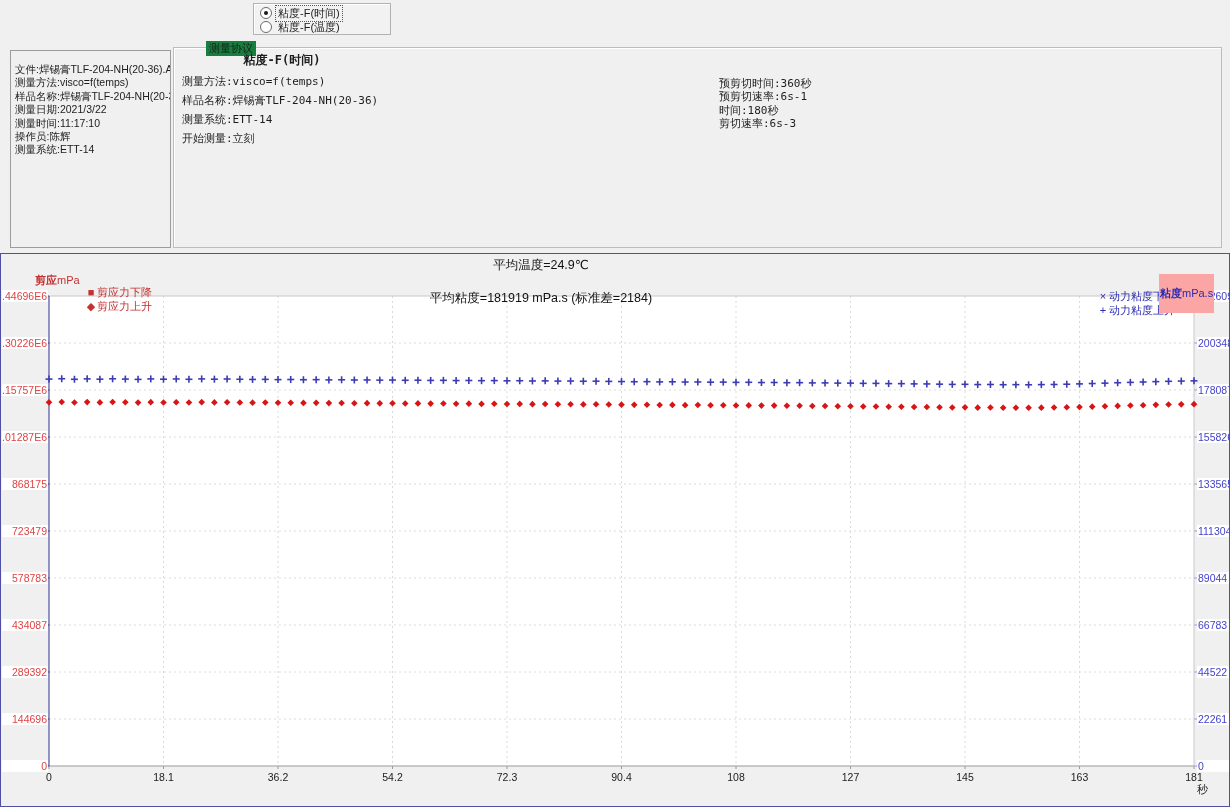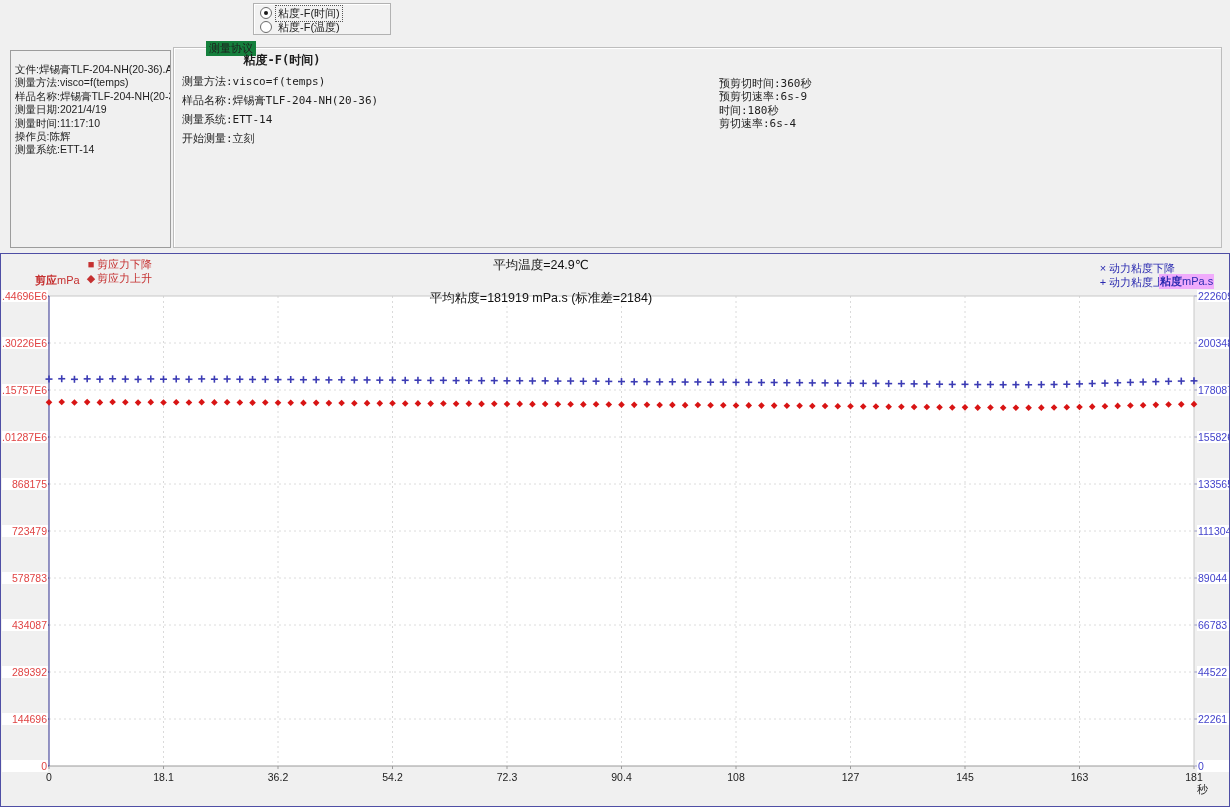--- a/index.html
+++ b/index.html
@@ -47,27 +47,27 @@
     position:absolute;left:8px;white-space:nowrap;
     font-size:11px;font-family:"DejaVu Sans Mono","Liberation Mono",monospace;
   }
   .proto-right{left:532px;margin-left:13px;}
   
   .chart-panel{
     position:absolute;left:0;top:253px;width:1228px;height:552px;
     background:#f0f0f0;border:1px solid #4f4fa5;box-sizing:content-box;
   }
   .chart-title{position:absolute;left:0;width:1080px;text-align:center;font-size:12.5px;color:#111;}
-  .legend{position:absolute;font-size:11px;line-height:13.5px;white-space:nowrap;}
+  .legend{position:absolute;font-size:11px;line-height:13.5px;white-space:nowrap;margin-top:28px;}
   .legend-left{left:84px;top:4px;color:#c53030;}
   .legend-right{left:1096px;top:8px;color:#2a2ab0;}
   .legend .mk{display:inline-block;width:12px;text-align:center;}
   .axis-title-left{position:absolute;left:34px;top:19px;font-size:11px;color:#c53030;font-weight:bold;}
   .axis-title-left .unit,.axis-title-right .unit{font-weight:normal;}
-  .axis-title-right{position:absolute;left:1158px;top:20px;font-size:11px;color:#2a2ab0;font-weight:bold;background:#f0abfc;padding:0 1px;}
+  .axis-title-right{position:absolute;left:1158px;top:20px;font-size:11px;color:#2a2ab0;font-weight:bold;background:#fca5a5;padding:12px 1px;}
   .x-unit{position:absolute;left:1196px;top:528px;font-size:11px;color:#222;}
   #plot-svg{position:absolute;left:0;top:0;}
 </style>
 </head>
 <body>
 
 <div class="radio-group">
   <div class="radio-row">
     <span class="rb sel"></span>
     <span class="rlabel focus">粘度-F(时间)</span>
@@ -75,37 +75,37 @@
   <div class="radio-row">
     <span class="rb"></span>
     <span class="rlabel">粘度-F(温度)</span>
   </div>
 </div>
 
 <div class="file-box">
   <div>文件:焊锡膏TLF-204-NH(20-36).A01</div>
   <div>测量方法:visco=f(temps)</div>
   <div>样品名称:焊锡膏TLF-204-NH(20-36)</div>
-  <div>测量日期:2021/4/19</div>
+  <div>测量日期:2021/3/22</div>
   <div>测量时间:11:17:10</div>
   <div>操作员:陈辉</div>
   <div>测量系统:ETT-14</div>
 </div>
 
 <div class="protocol-box">
   <span class="box-label">测量协议</span>
   <div class="proto-title">粘度-F(时间)</div>
   <div class="proto-line" style="top:26px">测量方法:visco=f(temps)</div>
   <div class="proto-line" style="top:45px">样品名称:焊锡膏TLF-204-NH(20-36)</div>
   <div class="proto-line" style="top:64px">测量系统:ETT-14</div>
   <div class="proto-line" style="top:83px">开始测量:立刻</div>
   <div class="proto-line proto-right" style="top:28px">预剪切时间:360秒</div>
-  <div class="proto-line proto-right" style="top:41px">预剪切速率:6s-9</div>
+  <div class="proto-line proto-right" style="top:41px">预剪切速率:6s-1</div>
   <div class="proto-line proto-right" style="top:55px">时间:180秒</div>
-  <div class="proto-line proto-right" style="top:68px">剪切速率:6s-4</div>
+  <div class="proto-line proto-right" style="top:68px">剪切速率:6s-3</div>
 </div>
 
 <div class="chart-panel">
   <svg id="plot-svg" width="1228" height="552">
       <rect x="48" y="42" width="1145" height="470" fill="#ffffff"></rect>
       <line x1="48" y1="512" x2="48" y2="515" stroke="#9a9a9a"></line>
       <text x="48" y="527" text-anchor="middle" font-size="10.5" fill="#222">0</text>
       <line x1="162.5" y1="42" x2="162.5" y2="512" stroke="#dadada" stroke-dasharray="2 3"></line>
       <line x1="162.5" y1="512" x2="162.5" y2="515" stroke="#9a9a9a"></line>
       <text x="162.5" y="527" text-anchor="middle" font-size="10.5" fill="#222">18.1</text>

